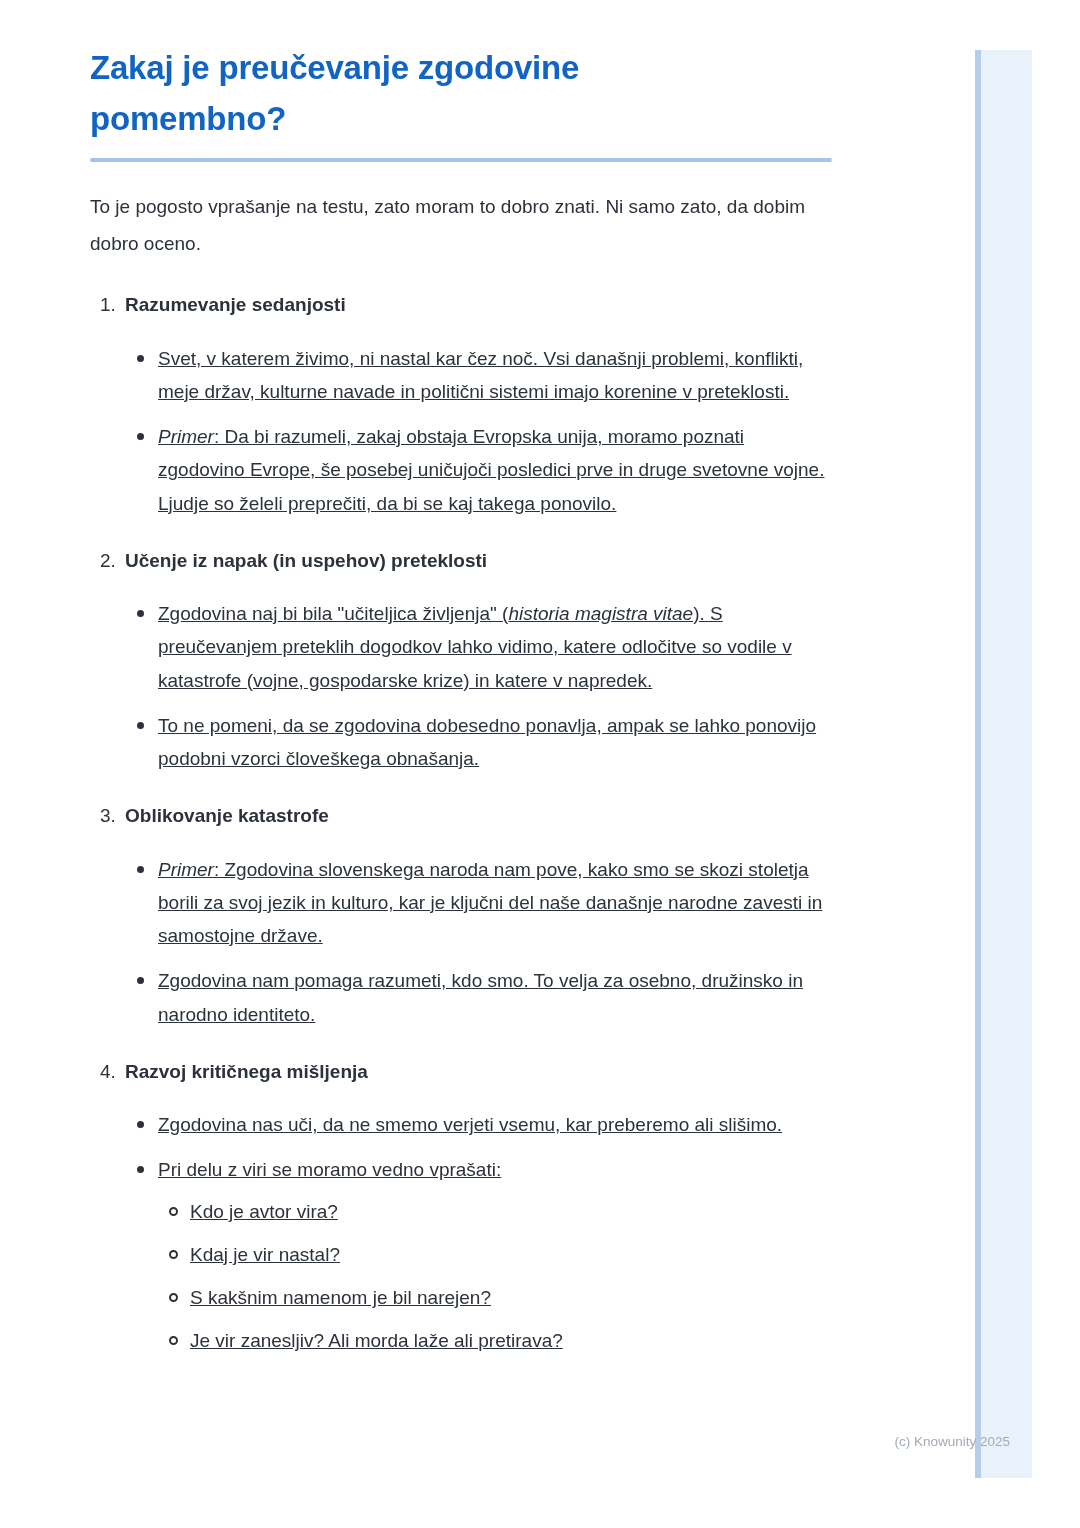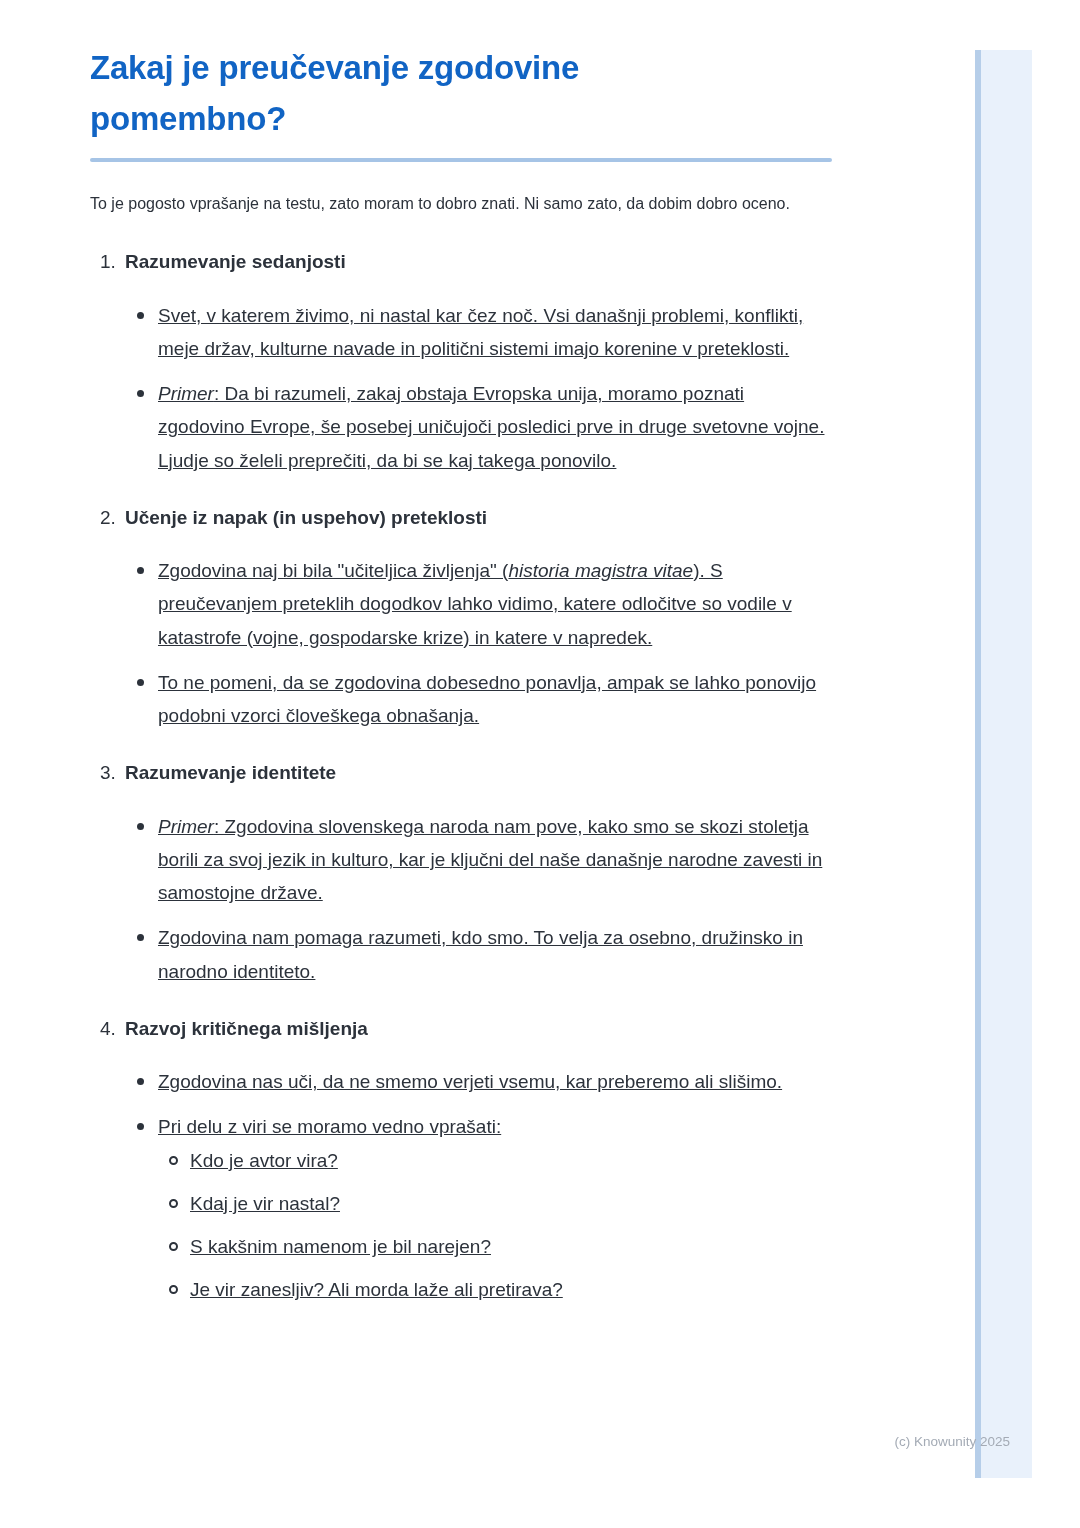--- a/index.html
+++ b/index.html
@@ -39,21 +39,21 @@
     margin-bottom: 14px;
   }
   .title-rule {
     height: 4px;
     width: 742px;
     background: #a6c4e6;
     border-radius: 2px;
     margin-bottom: 26px;
   }
   p.intro {
-    font-size: 16px;
+    font-size: 19px;
     line-height: 1.95;
     margin-bottom: 26px;
   }
   .section { margin-bottom: 24px; }
   .section-heading {
     padding-left: 10px;
     font-size: 19px;
     line-height: 1.75;
     margin-bottom: 20px;
   }
@@ -73,21 +73,21 @@
     text-decoration: underline;
   }
   .dot {
     position: absolute;
     left: 47px; top: 13px;
     width: 7px; height: 7px;
     border-radius: 50%;
     background: #2c323b;
   }
   .btext em { font-style: italic; }
-  ul.subs { list-style: none; }
+  ul.subs { list-style: none; margin-top: 8px; }
   ul.subs > li.sub {
     position: relative;
     padding-left: 32px;
     font-size: 19px;
     line-height: 1.75;
     margin-bottom: 10px;
   }
   .ring {
     position: absolute;
     left: 11px; top: 12px;
@@ -123,21 +123,21 @@
           </ul>
         </div>
         <div class="section">
           <div class="section-heading"><span class="sec-num">2.</span><span class="sec-title">Učenje iz napak (in uspehov) preteklosti</span></div>
           <ul class="bullets">
             <li class="bullet"><span class="dot"></span><span class="btext"><span>Zgodovina naj bi bila "učiteljica življenja" (</span><em>historia magistra vitae</em><span>). S preučevanjem preteklih dogodkov lahko vidimo, katere odločitve so vodile v katastrofe (vojne, gospodarske krize) in katere v napredek.</span></span></li>
             <li class="bullet"><span class="dot"></span><span class="btext"><span>To ne pomeni, da se zgodovina dobesedno ponavlja, ampak se lahko ponovijo podobni vzorci človeškega obnašanja.</span></span></li>
           </ul>
         </div>
         <div class="section">
-          <div class="section-heading"><span class="sec-num">3.</span><span class="sec-title">Razumevanje identitete</span></div>
+          <div class="section-heading"><span class="sec-num">3.</span><span class="sec-title">Oblikovanje katastrofe</span></div>
           <ul class="bullets">
             <li class="bullet"><span class="dot"></span><span class="btext"><em>Primer</em><span>: Zgodovina slovenskega naroda nam pove, kako smo se skozi stoletja borili za svoj jezik in kulturo, kar je ključni del naše današnje narodne zavesti in samostojne države.</span></span></li>
             <li class="bullet"><span class="dot"></span><span class="btext"><span>Zgodovina nam pomaga razumeti, kdo smo. To velja za osebno, družinsko in narodno identiteto.</span></span></li>
           </ul>
         </div>
         <div class="section">
           <div class="section-heading"><span class="sec-num">4.</span><span class="sec-title">Razvoj kritičnega mišljenja</span></div>
           <ul class="bullets">
             <li class="bullet"><span class="dot"></span><span class="btext"><span>Zgodovina nas uči, da ne smemo verjeti vsemu, kar preberemo ali slišimo.</span></span></li>
             <li class="bullet"><span class="dot"></span><span class="btext"><span>Pri delu z viri se moramo vedno vprašati:</span></span><ul class="subs">

